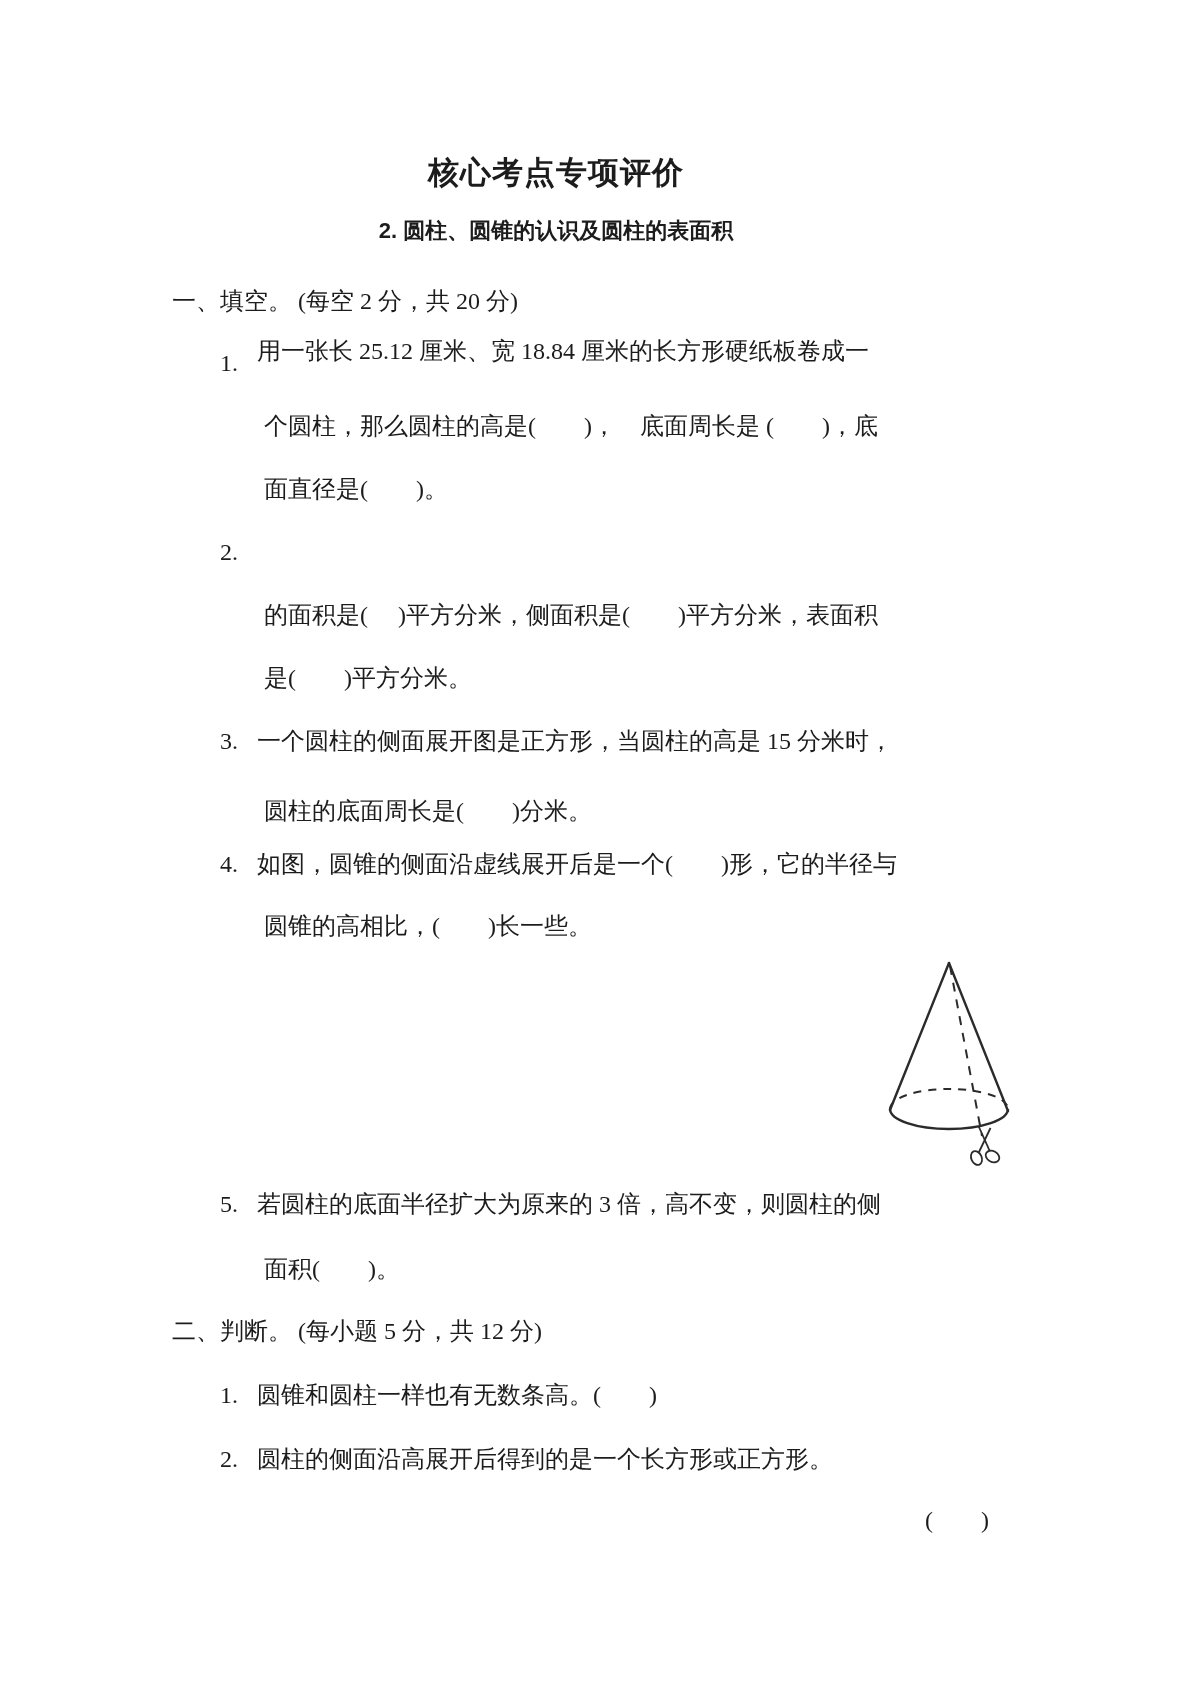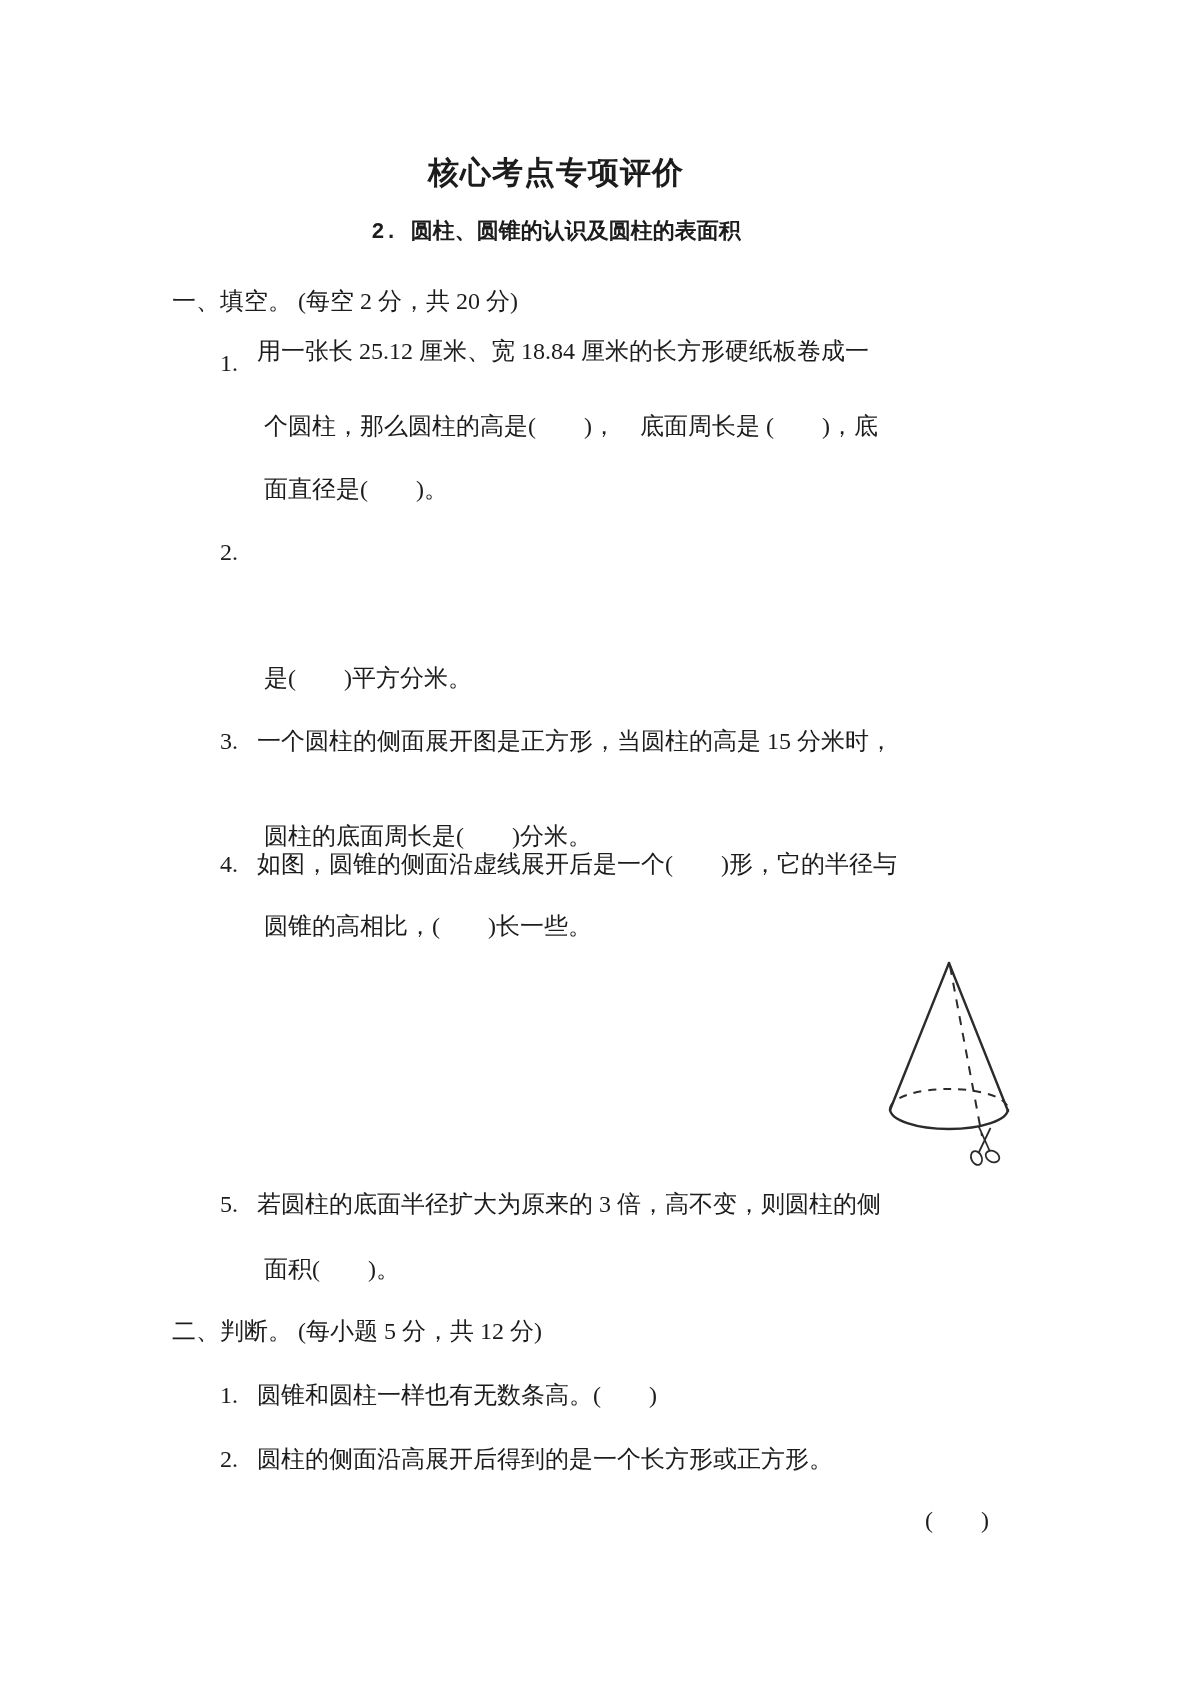--- a/index.html
+++ b/index.html
@@ -7,21 +7,21 @@
     position:relative;
     width:1191px;height:1684px;
     background:#ffffff;
     margin:0 auto;
     overflow:hidden;
     color:#1c1c1c;
     font-family:"Liberation Serif", serif;
   }
   .center-line{
     position:absolute;left:0;width:1112px;text-align:center;
-    font-family:Liberation Mono, monospace;
+    font-family:Liberation Sans, sans-serif;
     font-weight:700;
     white-space:pre;
   }
   .doc-title{top:152px;font-size:31px;letter-spacing:1px;}
   .doc-subtitle{top:216px;font-size:22px;}
   .ln{
     position:absolute;
     font-size:24px;
     line-height:36px;
     white-space:pre;
@@ -43,25 +43,26 @@
   <div class="center-line doc-subtitle">2. 圆柱、圆锥的认识及圆柱的表面积</div>
 
   <div class="ln sec" style="top:283px">一、填空。 (每空 2 分，共 20 分)</div>
 
   <div class="ln qnum" style="top:345px">1.</div>
   <div class="ln qtext" style="top:333px">用一张长 25.12 厘米、宽 18.84 厘米的长方形硬纸板卷成一</div>
   <div class="ln qcont" style="top:408px">个圆柱，那么圆柱的高是(　　)，　底面周长是 (　　)，底</div>
   <div class="ln qcont" style="top:471px">面直径是(　　)。</div>
 
   <div class="ln qnum" style="top:534px">2.</div>
+  <div class="ln qcont" style="top:597px">的面积是(　 )平方分米，侧面积是(　　)平方分米，表面积</div>
   <div class="ln qcont" style="top:660px">是(　　)平方分米。</div>
 
   <div class="ln qnum" style="top:723px">3.</div>
   <div class="ln qtext" style="top:723px">一个圆柱的侧面展开图是正方形，当圆柱的高是 15 分米时，</div>
-  <div class="ln qcont" style="top:818px">圆柱的底面周长是(　　)分米。</div>
+  <div class="ln qcont" style="top:793px">圆柱的底面周长是(　　)分米。</div>
 
   <div class="ln qnum" style="top:846px">4.</div>
   <div class="ln qtext" style="top:846px">如图，圆锥的侧面沿虚线展开后是一个(　　)形，它的半径与</div>
   <div class="ln qcont" style="top:908px">圆锥的高相比，(　　)长一些。</div>
 
   <svg class="figure-svg" viewBox="840 930 210 250">
     <g fill="none" stroke="#2b2b2b">
 
       <path d="M 890 1109 A 59 20 0 0 1 1008 1109" stroke-width="2" stroke-dasharray="8,7"></path>
 

